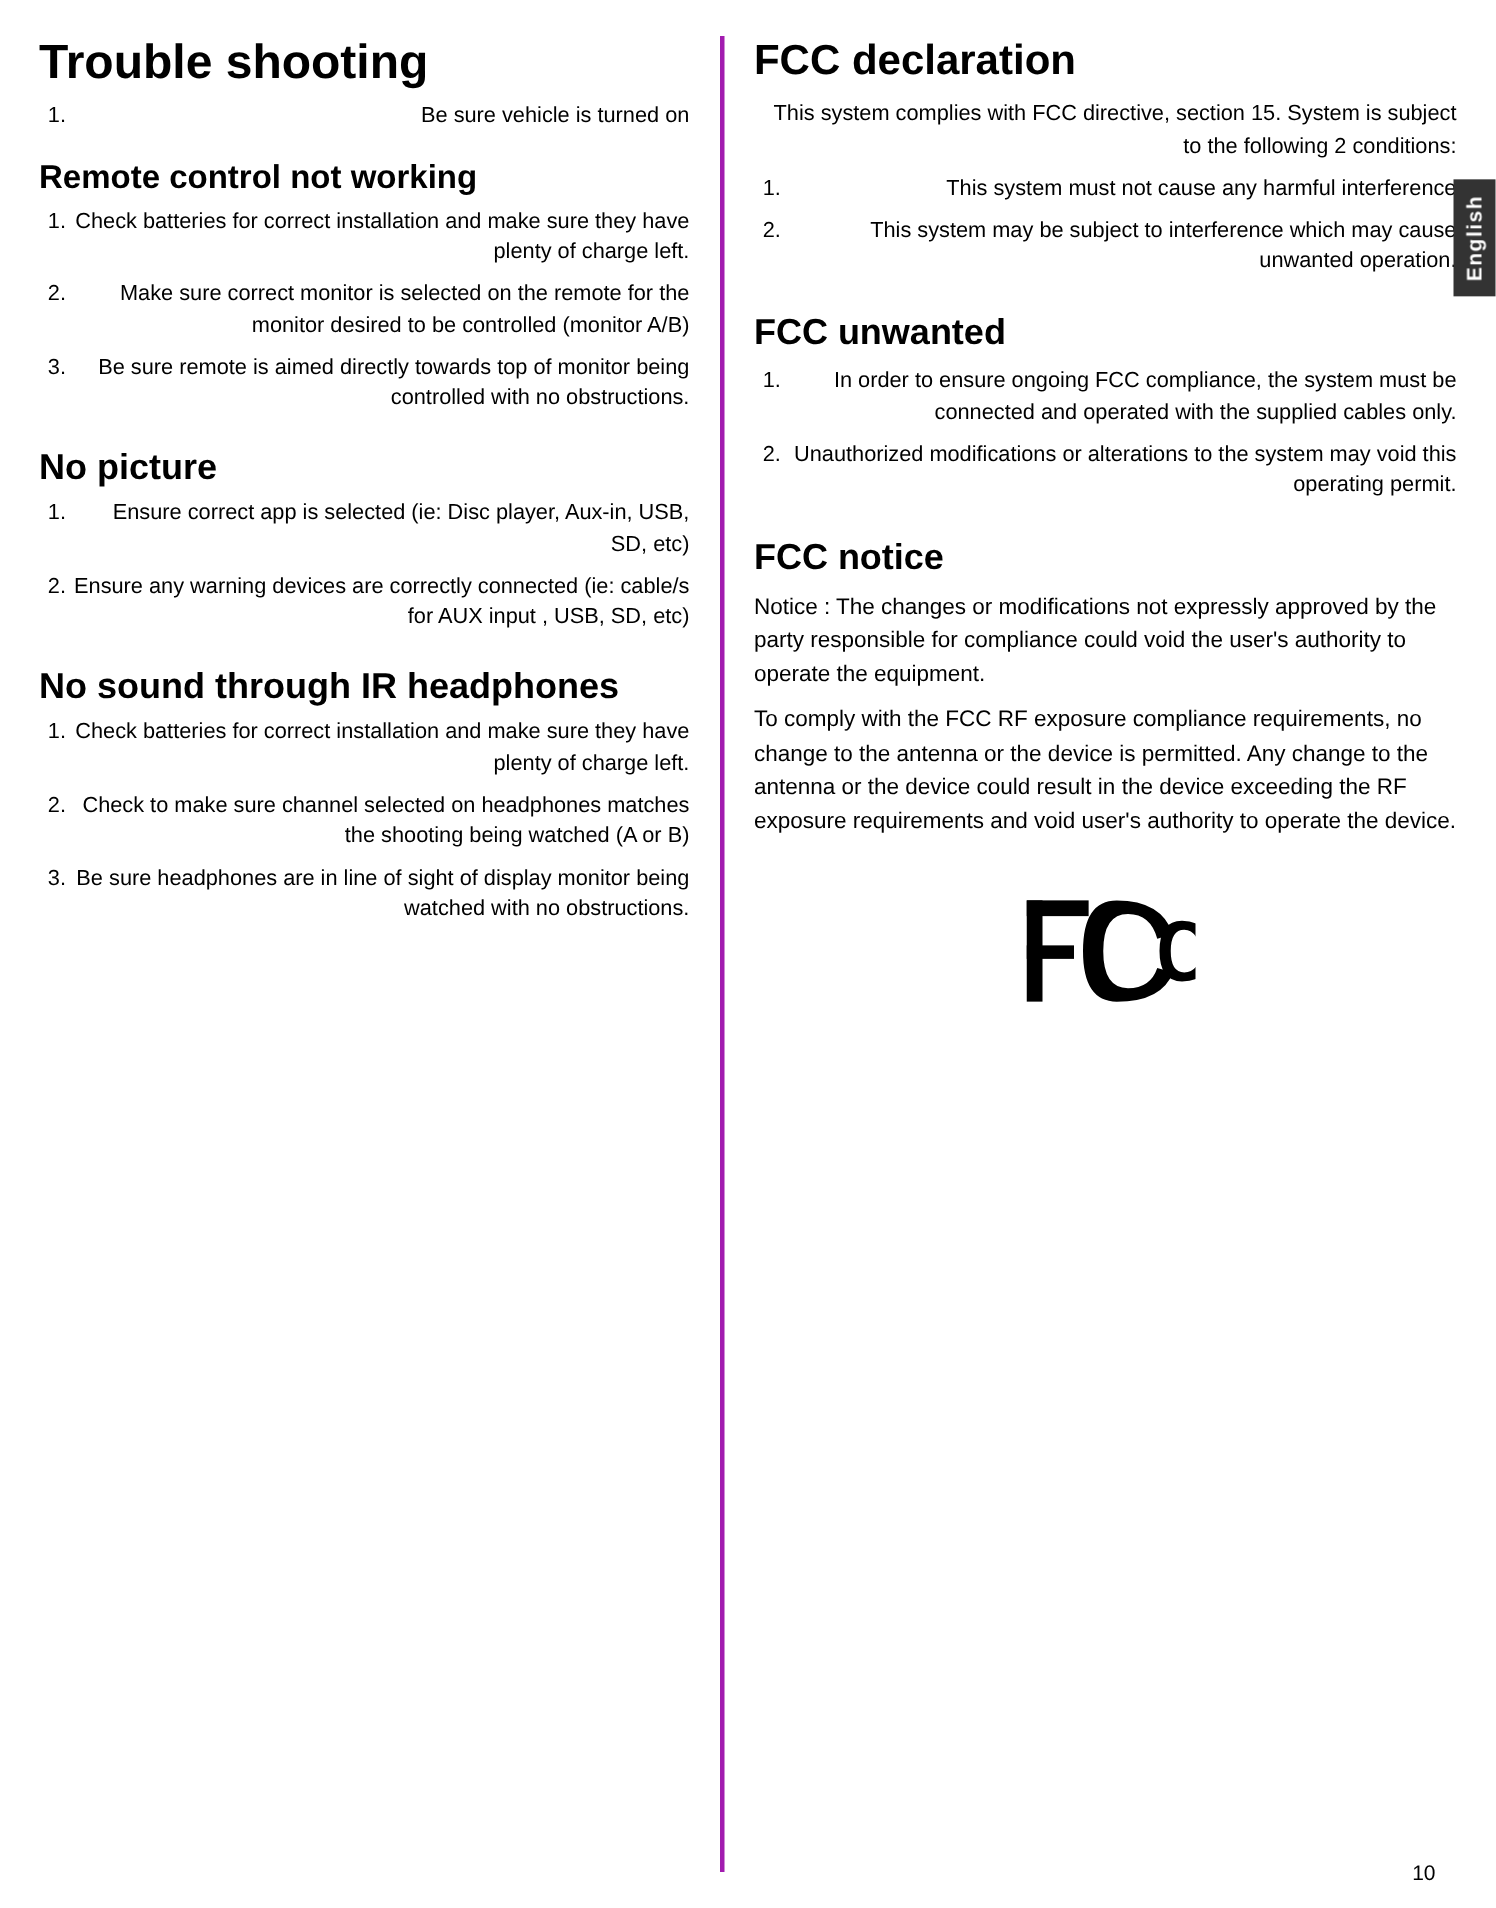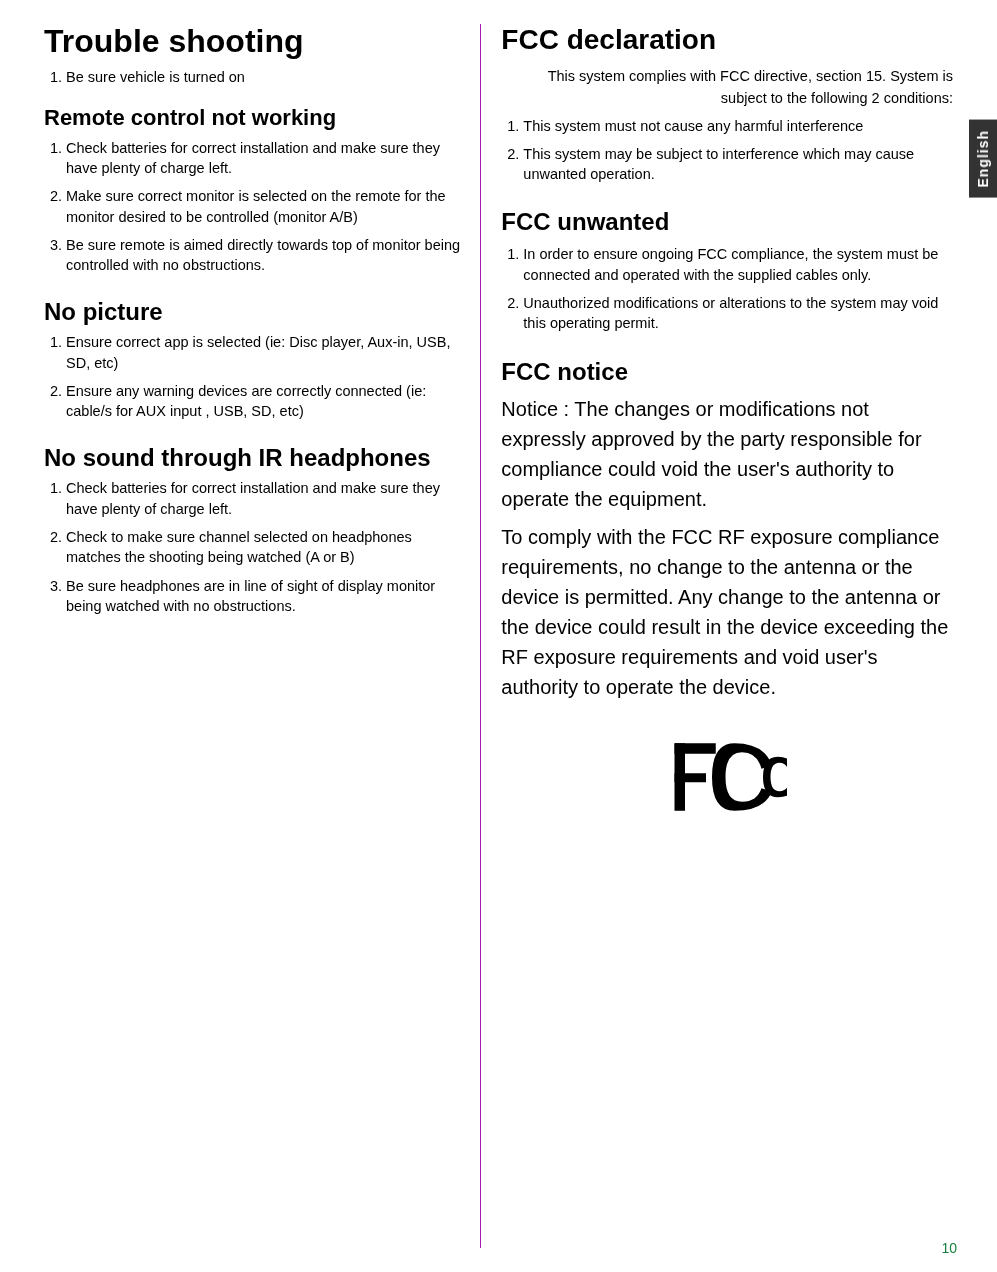--- a/index.html
+++ b/index.html
@@ -32,34 +32,34 @@
       padding: 10px 6px;
       font-size: 14px;
       font-weight: bold;
       letter-spacing: 1px;
       z-index: 100;
     }
 
     .content-area {
       display: flex;
       width: 100%;
-      padding: 24px 44px;
+      padding: 24px 26px;
       gap: 0;
       border-radius: 30px;
     }
 
     .left-column {
       width: 48%;
       padding-right: 20px;
     }
 
     .right-column {
       width: 52%;
       padding-left: 20px;
-      border-left: 1px solid #a21caf;
+      border-left: 3px solid #a21caf;
     }
 
     
     .main-title {
       font-size: 32px;
       font-weight: bold;
       margin-bottom: 8px;
       line-height: 1.1;
     }
 
@@ -75,20 +75,21 @@
       font-size: 24px;
       font-weight: bold;
       margin-top: 22px;
       margin-bottom: 6px;
       line-height: 1.2;
     }
 
     ol {
       padding-left: 22px;
       margin: 6px 0;
+      text-align: right;
     }
 
     ol li {
       margin-bottom: 8px;
       line-height: 1.4;
       font-size: 14.5px;
     }
 
     
     .fcc-title {
@@ -105,21 +106,21 @@
     }
 
     .fcc-body-text {
       font-size: 14.5px;
       line-height: 1.5;
       margin-bottom: 6px;
       text-align: right;
     }
 
     .fcc-notice-body {
-      font-size: 20px;
+      font-size: 15px;
       line-height: 1.5;
       margin-bottom: 8px;
     }
 
     .fcc-logo {
       margin-top: 30px;
       display: flex;
       justify-content: center;
       align-items: center;
     }
@@ -127,21 +128,21 @@
     .fcc-logo svg {
       width: 120px;
       height: 90px;
     }
 
     .page-number {
       position: absolute;
       bottom: 16px;
       right: 40px;
       font-size: 14px;
-      color: #15803d;
+      color: #000000;
     }
   </style>
 </head>
 <body>
 
 <div class="page-container">
 
   <div class="lang-tab">English</div>
 
   <div class="content-area">

